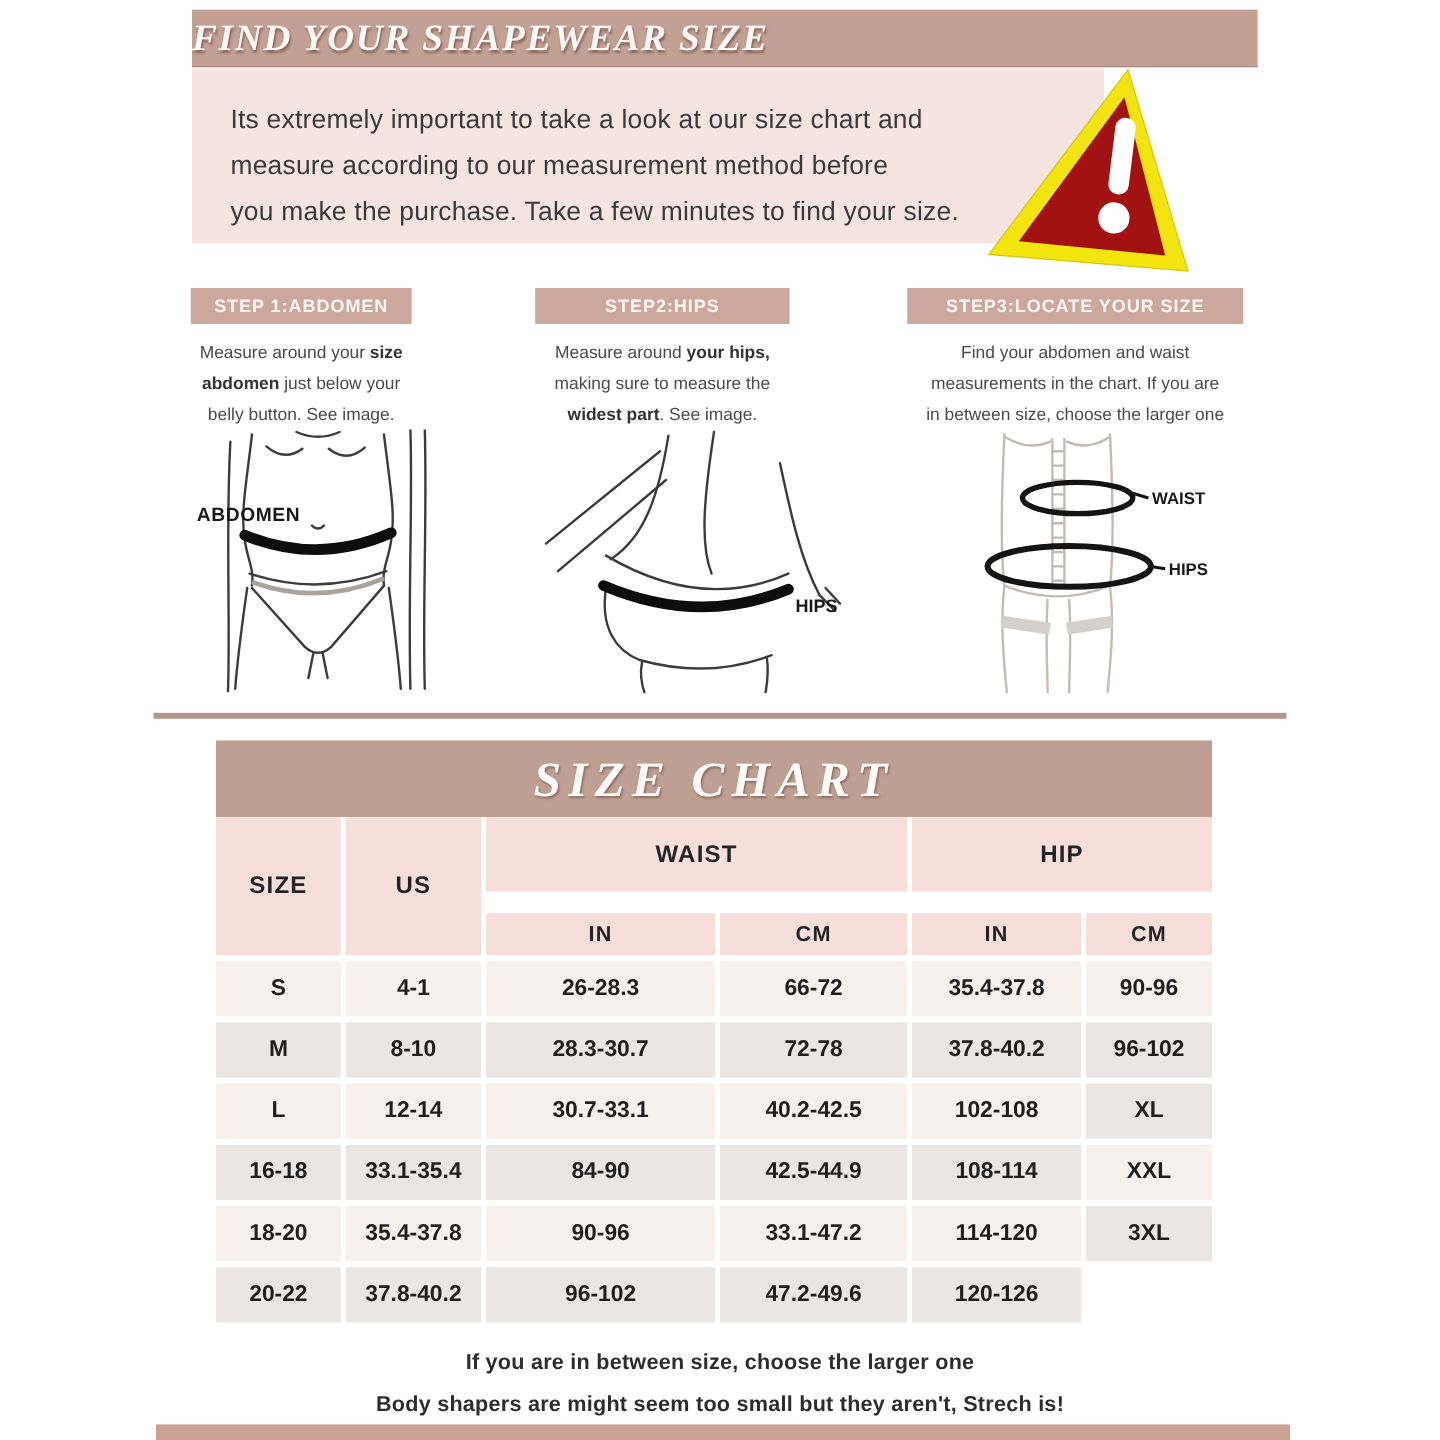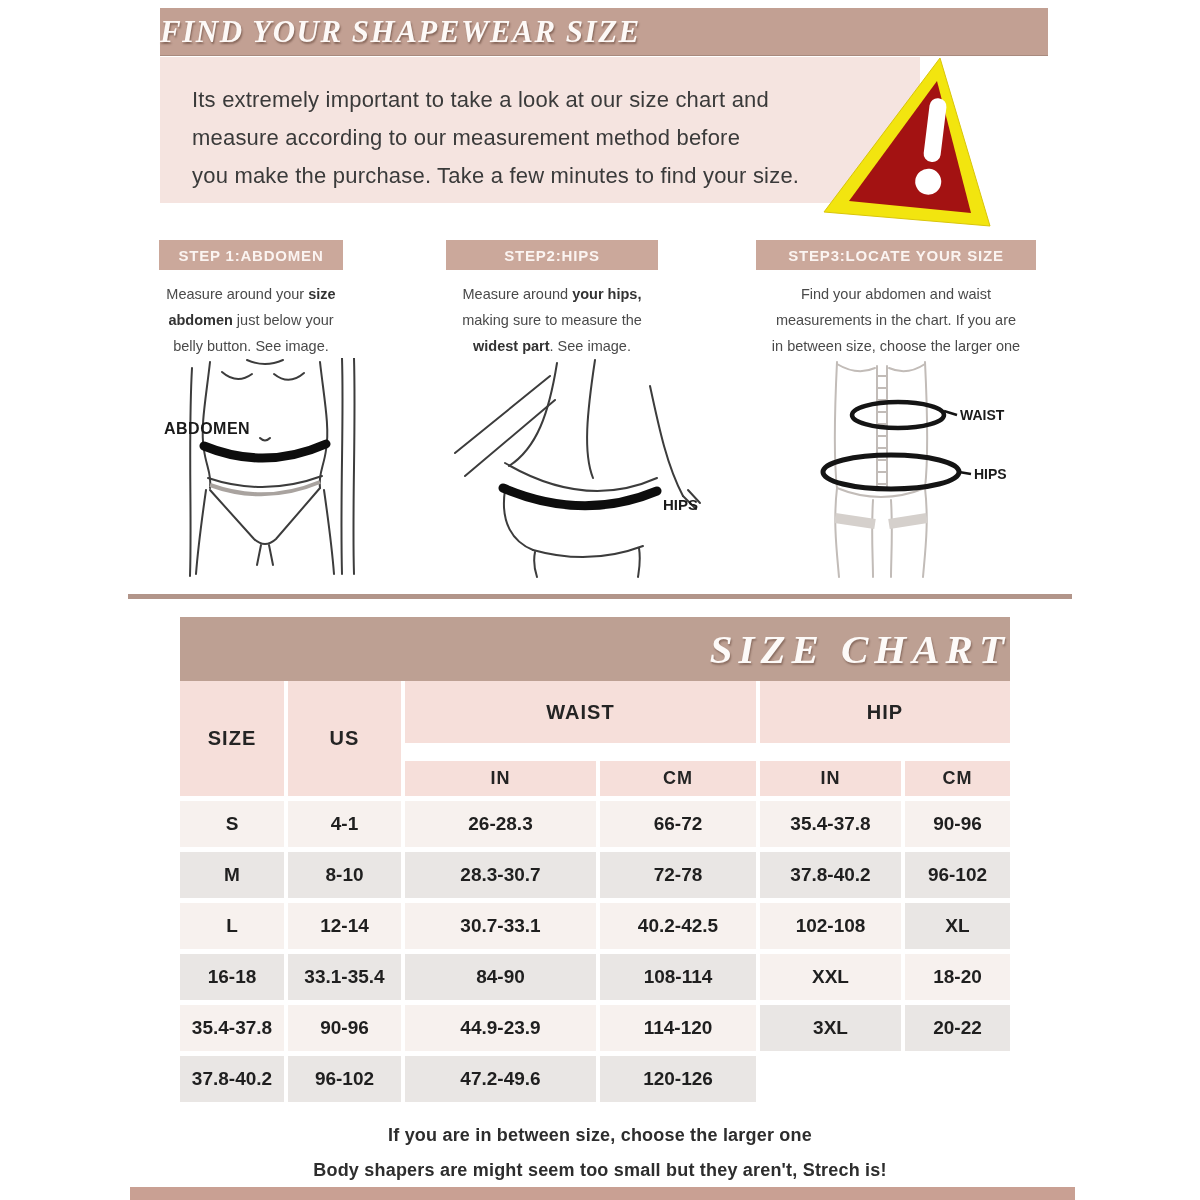--- a/index.html
+++ b/index.html
@@ -28,21 +28,21 @@
   .s3{left:752px;width:288px;}  .s3 .step-band{width:280px;}
 
   .fig{position:absolute;top:358px;}
   .fig text{font-family:"Liberation Sans", sans-serif;font-weight:bold;fill:#1a1a1a;}
 
   
   .divider{position:absolute;left:128px;top:594px;width:944px;height:5px;background:#b2958a;}
 
   
   .chart-band{position:absolute;left:180px;top:617px;width:830px;height:64px;background:#bda093;
-              display:flex;align-items:center;justify-content:flex-end;}
+              display:flex;align-items:center;justify-content:center;}
   .chart-band span{font-family:"Liberation Serif", serif;font-style:italic;font-weight:bold;
                    color:#fdfaf8;font-size:41px;letter-spacing:6px;text-shadow:1px 2px 2px rgba(60,30,20,.4);}
   .grid{position:absolute;left:180px;top:681px;width:830px;display:grid;
         grid-template-columns:104px 113px 191px 156px 141px 105px;
         grid-template-rows:62px 48px;grid-auto-rows:46px;column-gap:4px;row-gap:5px;background:#ffffff;}
   .hcell{background:#f6dfda;display:flex;align-items:center;justify-content:center;
          font-weight:bold;font-size:20px;color:#242424;letter-spacing:1px;}
   .sub{font-size:18px;margin-top:13px;}
   .h-size{grid-column:1;grid-row:1/3;} .h-us{grid-column:2;grid-row:1/3;}
   .h-waist{grid-column:3/5;grid-row:1;} .h-hip{grid-column:5/7;grid-row:1;}
@@ -213,26 +213,27 @@
       <div class="cell row-gray">96-102</div>
       <div class="cell row-light">L</div>
       <div class="cell row-light">12-14</div>
       <div class="cell row-light">30.7-33.1</div>
       <div class="cell row-light">40.2-42.5</div>
       <div class="cell row-light">102-108</div>
       <div class="cell row-gray">XL</div>
       <div class="cell row-gray">16-18</div>
       <div class="cell row-gray">33.1-35.4</div>
       <div class="cell row-gray">84-90</div>
+      <div class="cell row-gray">42.5-44.9</div>
       <div class="cell row-gray">108-114</div>
       <div class="cell row-light">XXL</div>
       <div class="cell row-light">18-20</div>
       <div class="cell row-light">35.4-37.8</div>
       <div class="cell row-light">90-96</div>
-      <div class="cell row-light">44.9-23.9</div>
+      <div class="cell row-light">33.1-47.2</div>
       <div class="cell row-light">114-120</div>
       <div class="cell row-gray">3XL</div>
       <div class="cell row-gray">20-22</div>
       <div class="cell row-gray">37.8-40.2</div>
       <div class="cell row-gray">96-102</div>
       <div class="cell row-gray">47.2-49.6</div>
       <div class="cell row-gray">120-126</div>
     </div>
 
   <div class="foot f1">If you are in between size, choose the larger one</div>

